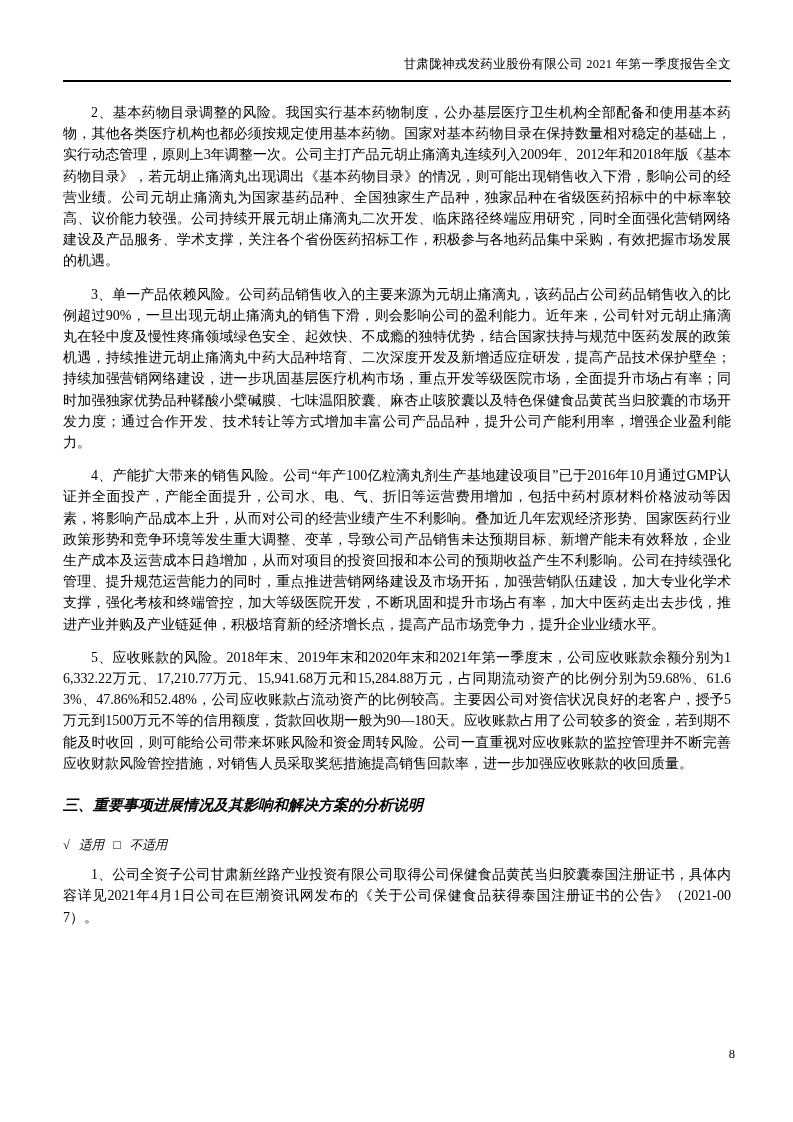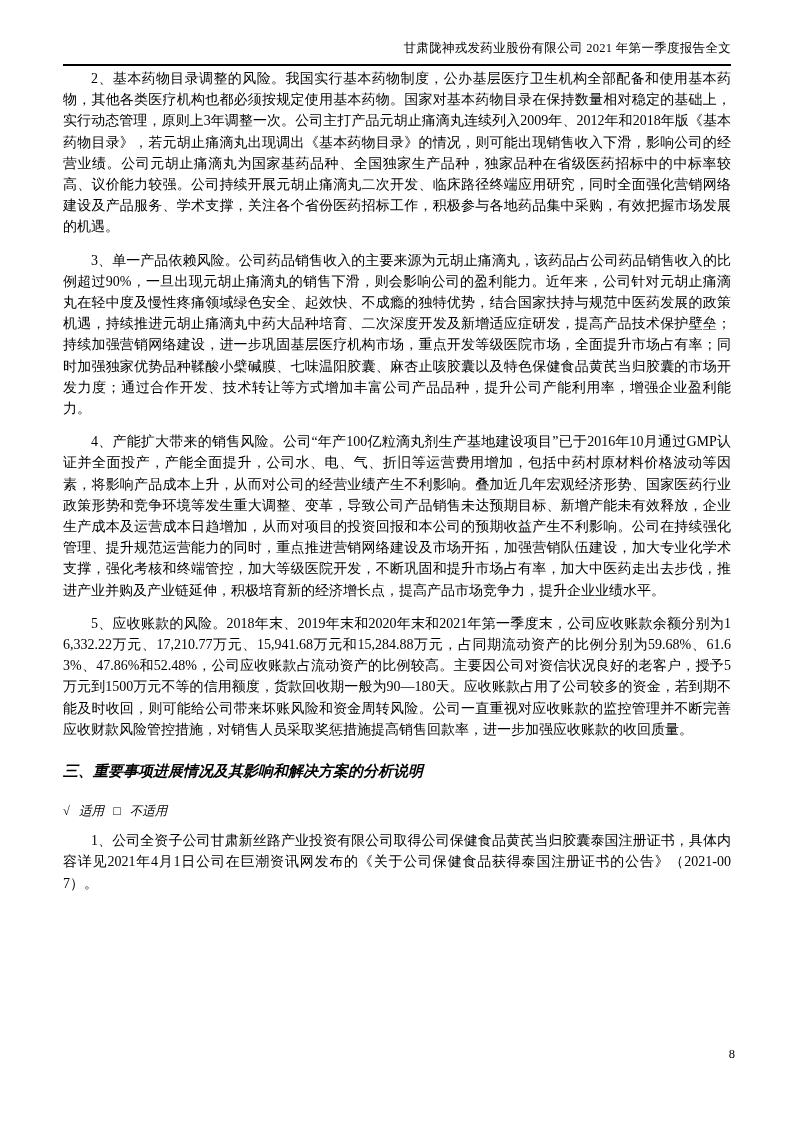--- a/index.html
+++ b/index.html
@@ -10,30 +10,30 @@
     margin: 0 auto;
     background: #ffffff;
     font-family: "Liberation Serif", "DejaVu Serif", serif;
     color: #000000;
     overflow: hidden;
   }
   .content {
     position: absolute;
     left: 63px;
     right: 62px;
-    top: 40px;
+    top: 56px;
   }
   .doc-header {
     text-align: right;
     font-size: 12.5px;
     letter-spacing: 0.3px;
     padding-bottom: 7px;
     border-bottom: 2px solid #000;
   }
-  .body-text { margin-top: 2px; }
+  .body-text { margin-top: 20px; }
   .para {
     font-size: 14px;
     line-height: 21.2px;
     text-align: justify;
     text-indent: 2em;
     margin: 0 0 12px 0;
     word-break: break-all;
   }
   .section-heading {
     font-size: 15px;

